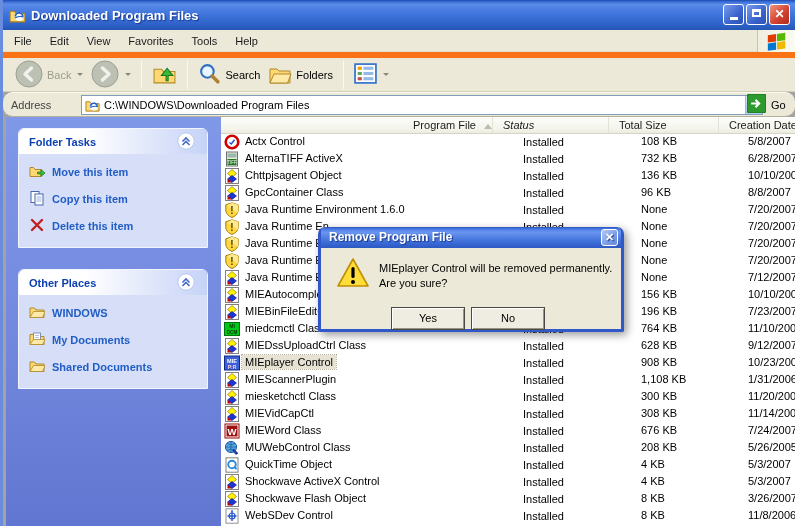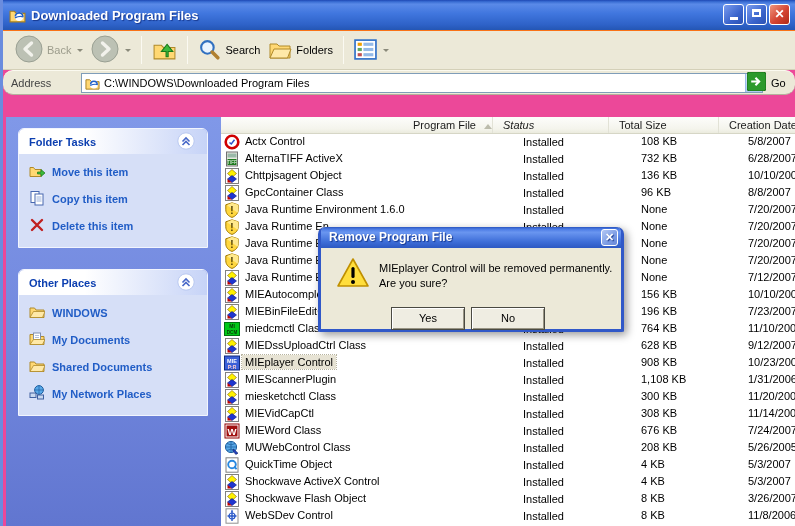--- a/index.html
+++ b/index.html
@@ -1,20 +1,20 @@
 <!DOCTYPE html>
 <html><head>
 <meta charset="utf-8">
 <style>
   * { margin:0; padding:0; box-sizing:border-box; }
   html,body { background:#000; }
   body { font-family:"Liberation Sans", sans-serif; }
   .window{
     position:relative; width:795px; height:526px; overflow:hidden;
-    background:#ec4899; border-left:3px solid #6A8CDE;
+    background:#a3a3a3; border-left:3px solid #6A8CDE;
     font-size:11px; color:#000;
   }
   
   .titlebar{
     position:relative; height:30px;
     background:linear-gradient(180deg,#1E48B4 0%,#3A6ED4 6%,#5A8AE8 14%,#4076DE 45%,#2E62C8 82%,#2456B4 100%);
     display:flex; align-items:center; padding-left:6px;
   }
   .titlebar .app-icon{ width:17px; height:17px; margin-right:5px; }
   .titlebar .title{ color:#fff; font-weight:bold; font-size:13px; text-shadow:1px 1px 1px #16378E; }
@@ -25,21 +25,21 @@
     background:linear-gradient(135deg,#7A9CEE 0%,#3A64CC 60%,#2B52B4 100%);
   }
   .cbtn.close{ background:linear-gradient(135deg,#F0967E 0%,#D44432 55%,#B02A18 100%); }
   .cbtn.min span{ display:block; width:8px; height:3px; background:#fff; margin:12px auto 0; }
   .cbtn.max span{ display:block; width:9px; height:8px; border:2px solid #fff; border-top-width:3px; margin:4px auto 0; }
   
   .menubar{ position:relative; height:22px; background:#ECE9D8; border-bottom:1px solid #E2DFC8; display:flex; align-items:center; padding-left:2px; }
   .menu-item{ padding:3px 9px; color:#1A1A1A; }
   .winlogo{ position:absolute; right:0; top:0; width:38px; height:22px; background:linear-gradient(90deg,#F0EEDE,#FBFAF2); border-left:1px solid #C8C4AC; display:flex; align-items:center; justify-content:center; }
   
-  .toolbar{ height:40px; background:#ECE9D8; border-top:1px solid #f97316; border-bottom:1px solid #D4D0B8; display:flex; align-items:center; padding-left:8px; }
+  .toolbar{ height:40px; background:#ECE9D8; border-top:6px solid #f97316; border-bottom:1px solid #D4D0B8; display:flex; align-items:center; padding-left:8px; }
   .tbtn{ display:flex; align-items:center; gap:4px; padding:2px 4px; }
   .tbtn .lbl{ color:#000; }
   .tbtn.disabled .lbl{ color:#9C9C8C; }
   .dd{ width:0; height:0; border-left:3px solid transparent; border-right:3px solid transparent; border-top:3px solid #8A8A7A; margin-left:2px; }
   .tsep{ width:1px; height:28px; background:#C9C5AE; margin:0 6px; border-right:1px solid #FBFAF2; }
   
   .addressbar{ height:25px; background:#ECE9D8; border-top:1px solid #FBFAF0; border-bottom:1px solid #B4B09C; display:flex; align-items:center; padding-left:8px; position:relative;border-radius:10px; }
   .addr-label{ color:#444; margin-right:10px; }
   .addr-combo{ position:absolute; left:55px; top:2px; width:682px; height:20px; background:#fff; border:1px solid #7F9DB9; display:flex; align-items:center;margin-left:23px; }
   .addr-combo .ficon{ width:15px; height:15px; margin:0 4px 0 3px; }
@@ -118,20 +118,33 @@
       <span class="cbtn min">
           <span></span>
         </span>
       <span class="cbtn max">
           <span></span>
         </span>
       <span class="cbtn close">✕</span>
     </span>
   </div>
 
+  <div class="menubar">
+    <span id="menu-items"><span class="menu-item">File</span><span class="menu-item">Edit</span><span class="menu-item">View</span><span class="menu-item">Favorites</span><span class="menu-item">Tools</span><span class="menu-item">Help</span></span>
+    <span class="winlogo">
+      <svg viewBox="0 0 24 24" width="22" height="22">
+          <g transform="skewY(-8) translate(0,3)">
+            <rect x="2" y="3" width="9" height="8" fill="#E03C00"></rect>
+            <rect x="12" y="3" width="9" height="8" fill="#58B800"></rect>
+            <rect x="2" y="12" width="9" height="8" fill="#0078D0"></rect>
+            <rect x="12" y="12" width="9" height="8" fill="#F0B800"></rect>
+          </g>
+        </svg>
+    </span>
+  </div>
 
   <div class="toolbar">
     <span class="tbtn disabled">
       <span><svg viewBox="0 0 28 28" width="28" height="28">
             <circle cx="14" cy="14" r="13" fill="#BCC1B4" stroke="#9AA093"></circle>
             <path d="M16.5 8 L10 14 L16.5 20" stroke="#F2F2EC" stroke-width="3.4" fill="none" stroke-linecap="round" stroke-linejoin="round"></path>
           </svg></span>
       <span class="lbl">Back</span>
       <span class="dd"></span>
     </span>
@@ -263,29 +276,20 @@
                 </svg></span>
               <span class="lbl">My Documents</span>
             </div>
             <div class="p-item">
               <span><svg viewBox="0 0 16 16" width="16" height="16">
                   <path d="M1 4 v9.5 h14 v-7.5 h-8 l-1.5 -2 z" fill="#FFD873" stroke="#B08A2A"></path>
                   <path d="M1 13.5 L4.5 7.5 h11.5 l-2.5 6 z" fill="#FFE9A8" stroke="#B08A2A" stroke-width="0.8"></path>
                 </svg></span>
               <span class="lbl">Shared Documents</span>
             </div>
-            <div class="p-item">
-              <span><svg viewBox="0 0 16 16" width="16" height="16">
-                  <circle cx="10" cy="5" r="4.4" fill="#58A8E8" stroke="#2060A0"></circle>
-                  <path d="M5.6 5 H14.4 M10 0.6 V9.4" stroke="#2060A0" stroke-width="0.7"></path>
-                  <rect x="1" y="8" width="6" height="4.5" fill="#C8D8F0" stroke="#4060A0"></rect>
-                  <rect x="8.5" y="10" width="6" height="4" fill="#C8D8F0" stroke="#4060A0"></rect>
-                </svg></span>
-              <span class="lbl">My Network Places</span>
-            </div>
           </div>
         </div>
       </div>
 
     <div class="list">
       <div class="lheader" id="list-header">
           <div class="hcol">Program File<span class="sortasc"></span></div>
           <div class="hcol">Status</div>
           <div class="hcol">Total Size</div>
           <div class="hcol">Creation Date</div>

